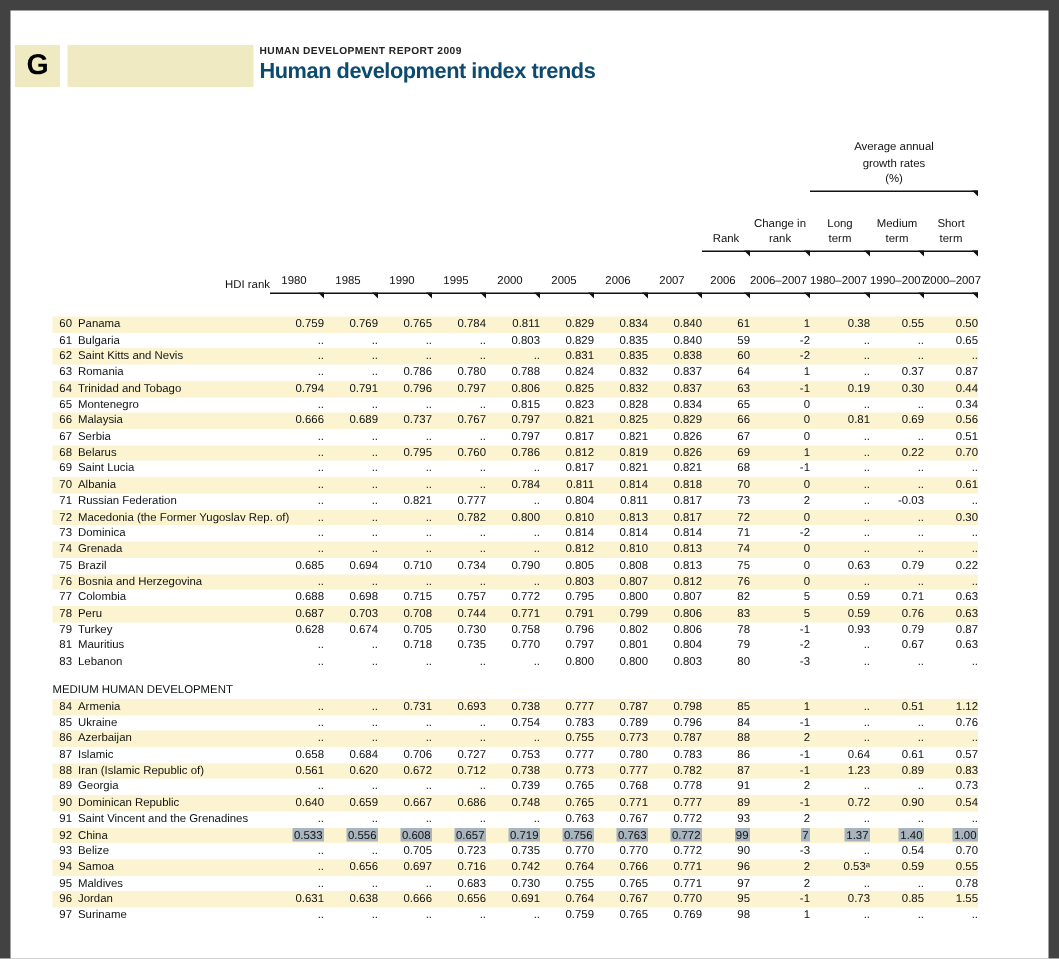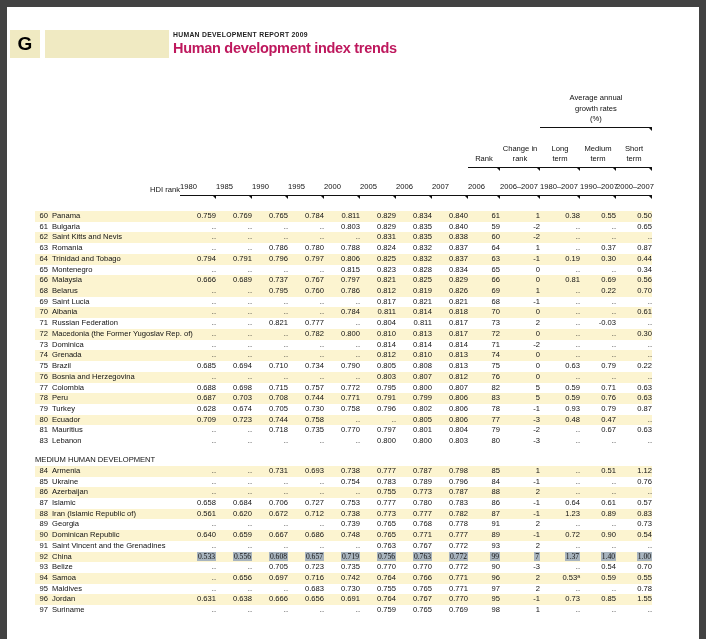--- a/index.html
+++ b/index.html
@@ -18,51 +18,51 @@
     position:absolute;left:3px;top:23px;width:30px;height:28px;
     background:#f0eac2;display:flex;align-items:center;justify-content:center;
     font-size:19px;font-weight:bold;color:#000;
   }
   #accent-bar{
     position:absolute;left:38px;top:23px;width:124px;height:28px;
     background:#f0eac2;
   }
   #hdr-text{position:absolute;left:166px;top:24px;}
   #report-label{font-size:6.8px;font-weight:bold;letter-spacing:.3px;color:#222;}
-  #page-title{font-size:14.5px;font-weight:bold;letter-spacing:-.3px;color:#be185d;margin-top:2px;}
+  #page-title{font-size:14.5px;font-weight:bold;letter-spacing:-.3px;color:#0c4a6e;margin-top:2px;}
   
   #hdi-table{
     position:absolute;left:28px;top:69px;width:617px;
     border-collapse:collapse;table-layout:fixed;
   }
   #hdi-table th,#hdi-table td{
     margin:0;padding:0;font-weight:normal;vertical-align:bottom;
     font-size:7.6px;line-height:10.7px;white-space:nowrap;
   }
   thead th{font-weight:bold;font-size:7.1px;line-height:8px;}
   .bk{position:relative;border-bottom:1px solid #111;display:block;width:100%;padding-bottom:1px;}
   .bk::after{
     content:"";position:absolute;right:0;top:100%;width:0;height:0;
     border-top:4px solid #111;border-left:4px solid transparent;
   }
   .lbl{white-space:pre-line;text-align:center;padding-bottom:1px;}
-  .yr .lbl{text-align:left;padding-right:4px;white-space:nowrap;}
+  .yr .lbl{text-align:center;padding-right:4px;white-space:nowrap;}
   .r1 th{height:52px;}
   .r2 th{height:40px;}
   .r3 th{height:28px;}
   .corner{font-size:7.8px;font-weight:bold;text-align:right;padding-left:3px;}
   tbody td{height:10.72px;}
   td.num{text-align:right;padding-right:4px;}
   td.name{padding-left:3px;overflow:visible;}
   .rk{display:inline-block;width:13px;text-align:right;margin-right:4px;}
   tr.stripe td{background:#fcf4d0;}
   tr.spacer td{height:15px;}
   tr.gap td{height:7px;}
   td.sec{font-weight:bold;font-size:7.4px;height:12px;}
-  .hl{background:#a8b4be;padding:0 1px;font-family:Liberation Serif, serif;}
+  .hl{background:#a8b4be;padding:0 1px;}
 </style>
 </head>
 <body>
 
 <div id="page">
   <div id="g-box">
     <span>G</span>
   </div>
   <div id="accent-bar"></div>
   <div id="hdr-text">
@@ -325,20 +325,36 @@
           <td class="num">0.797</td>
           <td class="num">0.821</td>
           <td class="num">0.825</td>
           <td class="num">0.829</td>
           <td class="num">66</td>
           <td class="num">0</td>
           <td class="num">0.81</td>
           <td class="num">0.69</td>
           <td class="num">0.56</td>
         </tr>
+        <tr>
+          <td class="name"><span class="rk">67</span><span>Serbia</span></td>
+          <td class="num">..</td>
+          <td class="num">..</td>
+          <td class="num">..</td>
+          <td class="num">..</td>
+          <td class="num">0.797</td>
+          <td class="num">0.817</td>
+          <td class="num">0.821</td>
+          <td class="num">0.826</td>
+          <td class="num">67</td>
+          <td class="num">0</td>
+          <td class="num">..</td>
+          <td class="num">..</td>
+          <td class="num">0.51</td>
+        </tr>
         <tr class="stripe">
           <td class="name"><span class="rk">68</span><span>Belarus</span></td>
           <td class="num">..</td>
           <td class="num">..</td>
           <td class="num">0.795</td>
           <td class="num">0.760</td>
           <td class="num">0.786</td>
           <td class="num">0.812</td>
           <td class="num">0.819</td>
           <td class="num">0.826</td>
@@ -517,36 +533,20 @@
           <td class="num">0.758</td>
           <td class="num">0.796</td>
           <td class="num">0.802</td>
           <td class="num">0.806</td>
           <td class="num">78</td>
           <td class="num">-1</td>
           <td class="num">0.93</td>
           <td class="num">0.79</td>
           <td class="num">0.87</td>
         </tr>
-        <tr class="stripe">
-          <td class="name"><span class="rk">80</span><span>Ecuador</span></td>
-          <td class="num">0.709</td>
-          <td class="num">0.723</td>
-          <td class="num">0.744</td>
-          <td class="num">0.758</td>
-          <td class="num">..</td>
-          <td class="num">..</td>
-          <td class="num">0.805</td>
-          <td class="num">0.806</td>
-          <td class="num">77</td>
-          <td class="num">-3</td>
-          <td class="num">0.48</td>
-          <td class="num">0.47</td>
-          <td class="num">..</td>
-        </tr>
         <tr>
           <td class="name"><span class="rk">81</span><span>Mauritius</span></td>
           <td class="num">..</td>
           <td class="num">..</td>
           <td class="num">0.718</td>
           <td class="num">0.735</td>
           <td class="num">0.770</td>
           <td class="num">0.797</td>
           <td class="num">0.801</td>
           <td class="num">0.804</td>

